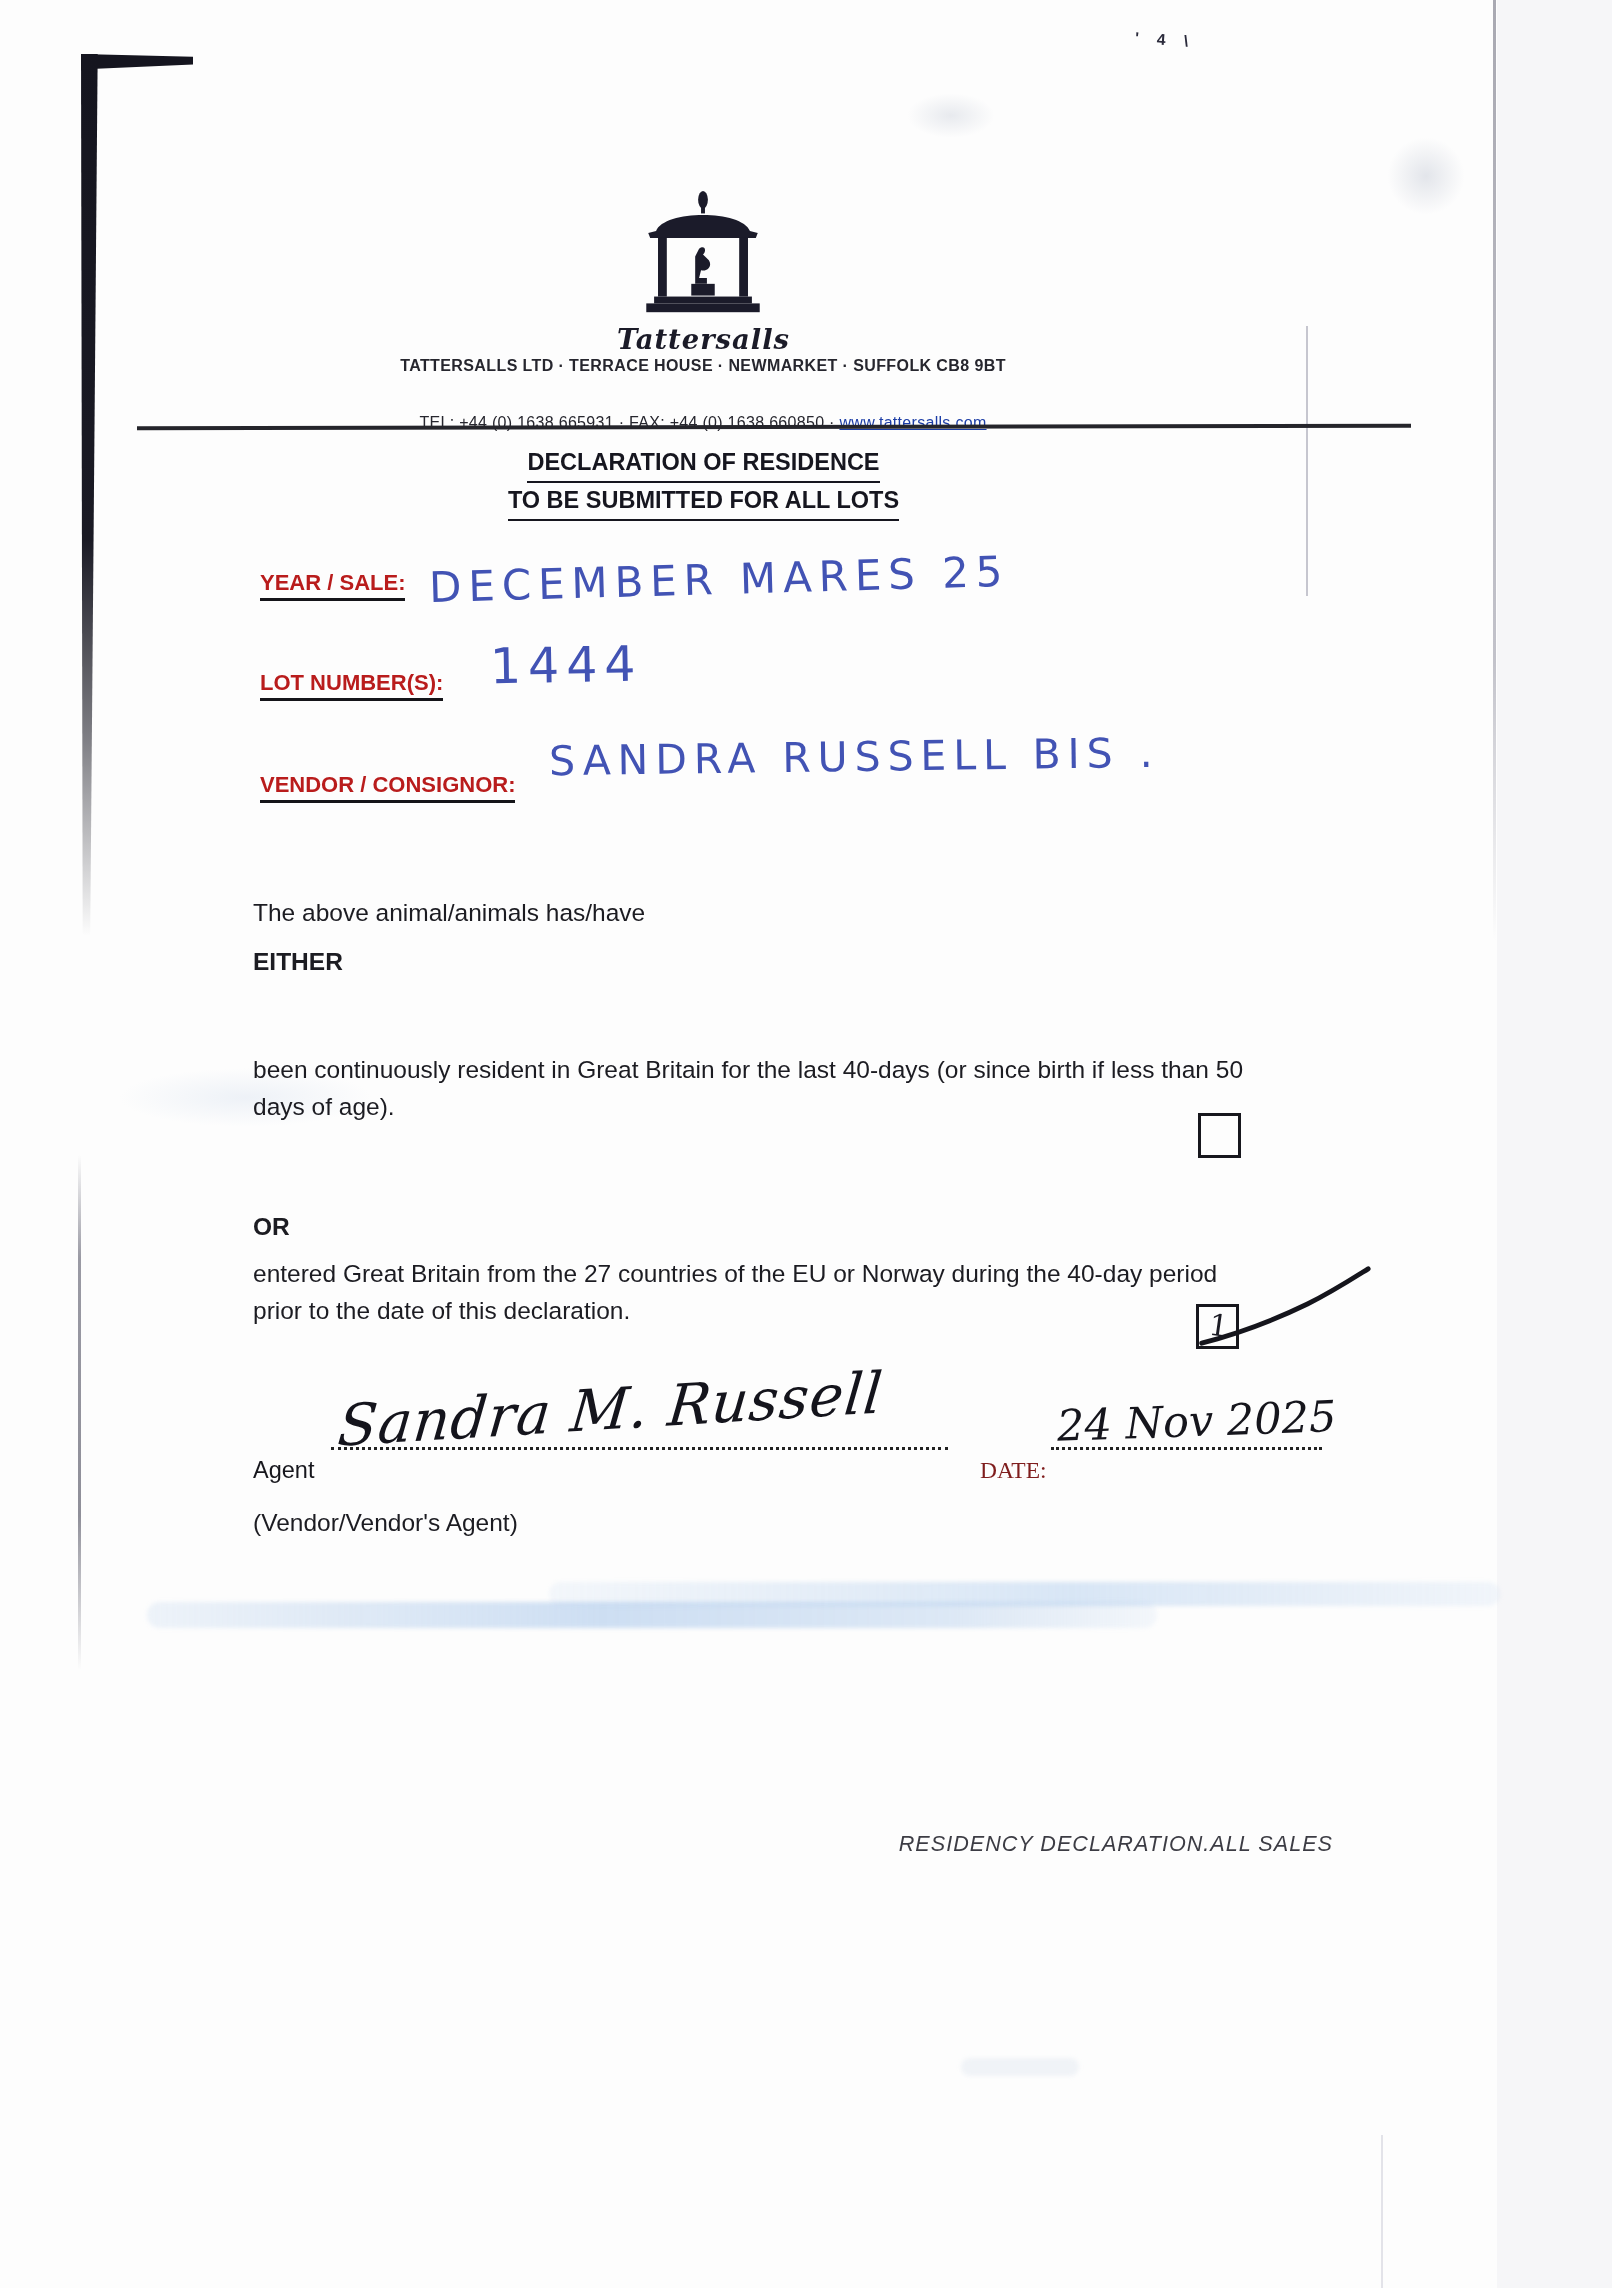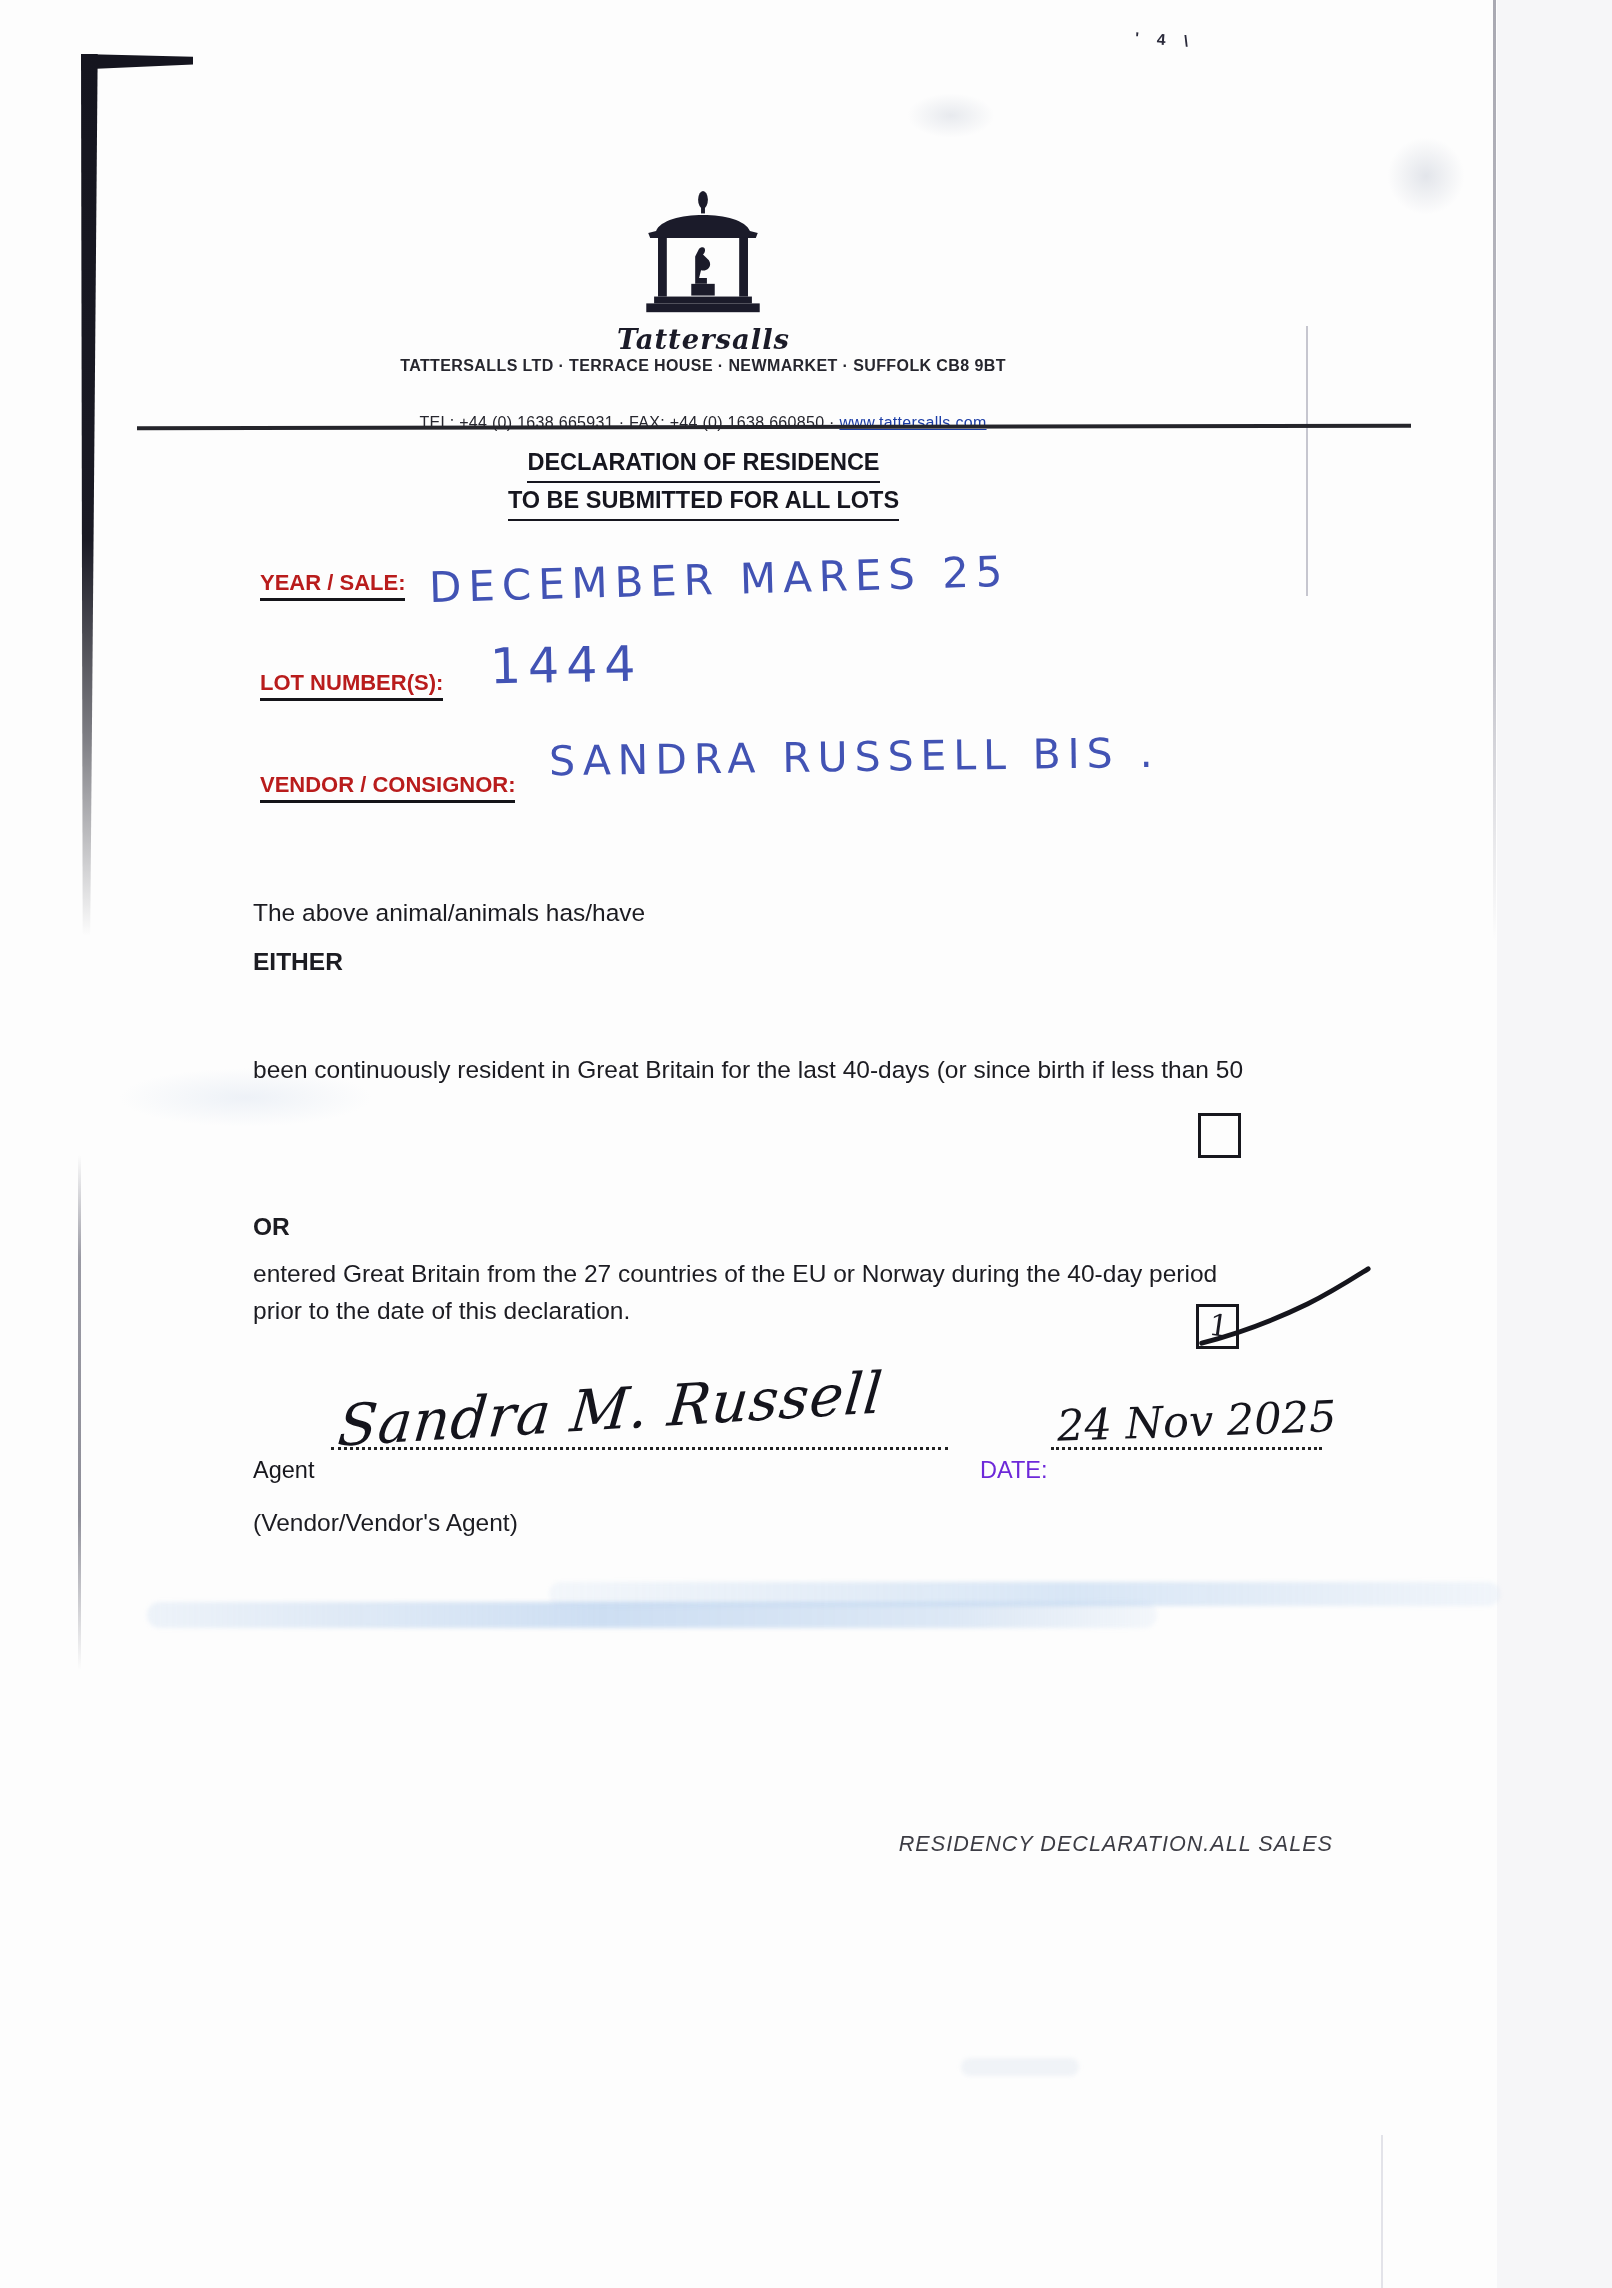--- a/index.html
+++ b/index.html
@@ -62,21 +62,21 @@
   .cb1{left:1198px;top:1113px;}
   .cb2{left:1196px;top:1304px;}
   .cb2-mark{position:absolute;left:9.8px;top:1px;font-size:30px;color:#1b1b24;
     font-family:"DejaVu Serif",serif;transform:rotate(8deg);}
   .tick-svg{position:absolute;left:1188px;top:1257px;width:186px;height:98px;}
   
   .dotline{position:absolute;border-bottom:3.4px dotted #222;}
   .sig-dots{left:331px;top:1447px;width:617px;}
   .date-dots{left:1051px;top:1447px;width:271px;}
   .sig-label{position:absolute;left:253px;top:1457px;font-size:23.5px;color:#17171d;}
-  .date-label{position:absolute;left:980px;top:1457px;font-size:23.5px;color:#6d28d9;}
+  .date-label{position:absolute;left:980px;top:1457px;font-size:23.5px;color:#7f1d1d;font-family:Liberation Serif, serif;}
   .sig-value{position:absolute;left:338px;top:1376px;font-family:"DejaVu Serif",serif;
     font-style:italic;font-size:57px;color:#14141c;white-space:nowrap;
     transform:rotate(-3.5deg) skewX(-9deg);letter-spacing:1px;}
   .date-value{position:absolute;left:1057px;top:1396px;font-family:"DejaVu Serif",serif;
     font-style:italic;font-size:43px;color:#15151c;white-space:nowrap;transform:rotate(-2deg);}
   .role-note{position:absolute;left:253px;top:1509px;font-size:24.5px;color:#1c1c22;}
   
   .doc-ref{position:absolute;left:745px;top:1831px;width:588px;text-align:right;
     font-style:italic;font-size:21.6px;letter-spacing:1px;color:#3c3c44;}
 </style>
@@ -138,20 +138,21 @@
   <div class="flabel" style="left:260px;top:772px;">
     <span>VENDOR / CONSIGNOR:</span>
   </div>
   <div class="hand-blue hv-vendor">SANDRA RUSSELL BIS .</div>
 
   <div class="btext" style="left:253px;top:894px;">The above animal/animals has/have</div>
   <div class="btext bold" style="left:253px;top:943px;">EITHER</div>
 
   <div class="btext" style="left:253px;top:1051px;width:1068px;">
     <span style="display:block;">been continuously resident in Great Britain for the last 40-days (or since birth if less than 50</span>
+    <span style="display:block;">days of age).</span>
   </div>
   <div class="cbox cb1"></div>
 
   <div class="btext bold" style="left:253px;top:1208px;">OR</div>
 
   <div class="btext" style="left:253px;top:1255px;width:1068px;">
     <span style="display:block;">entered Great Britain from the 27 countries of the EU or Norway during the 40-day period</span>
     <span style="display:block;">prior to the date of this declaration.</span>
   </div>
   <div class="cbox cb2">

